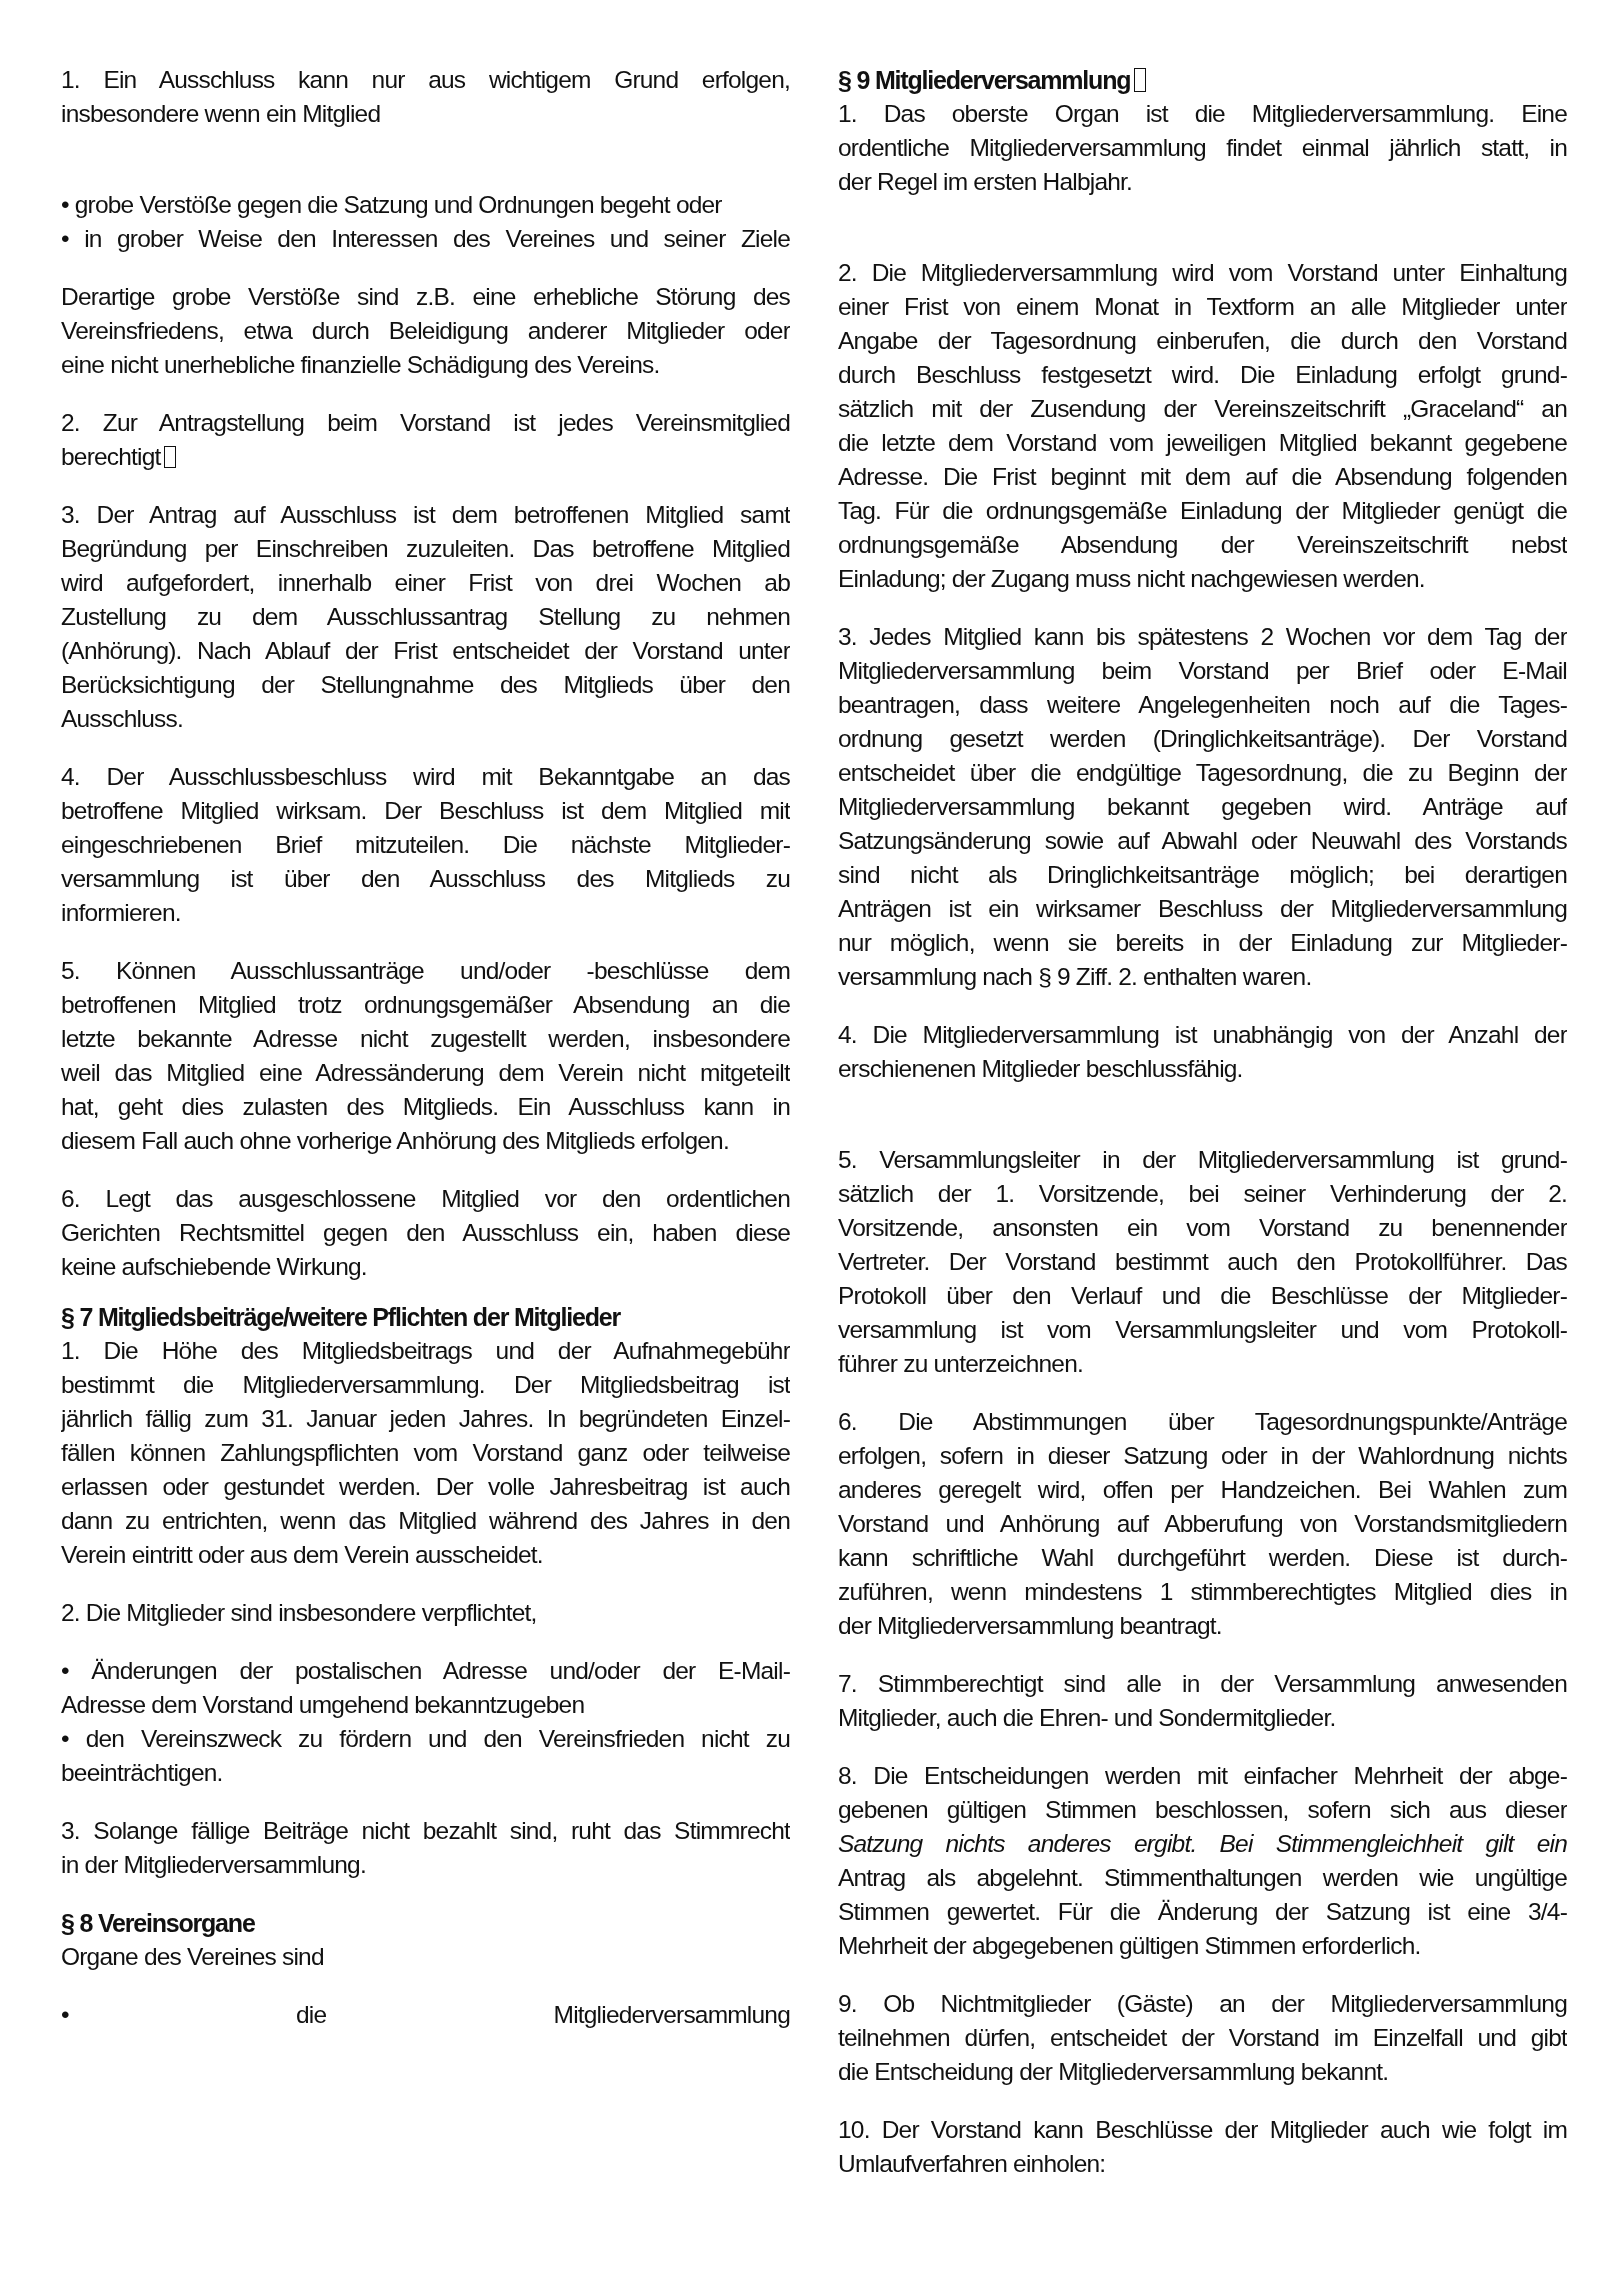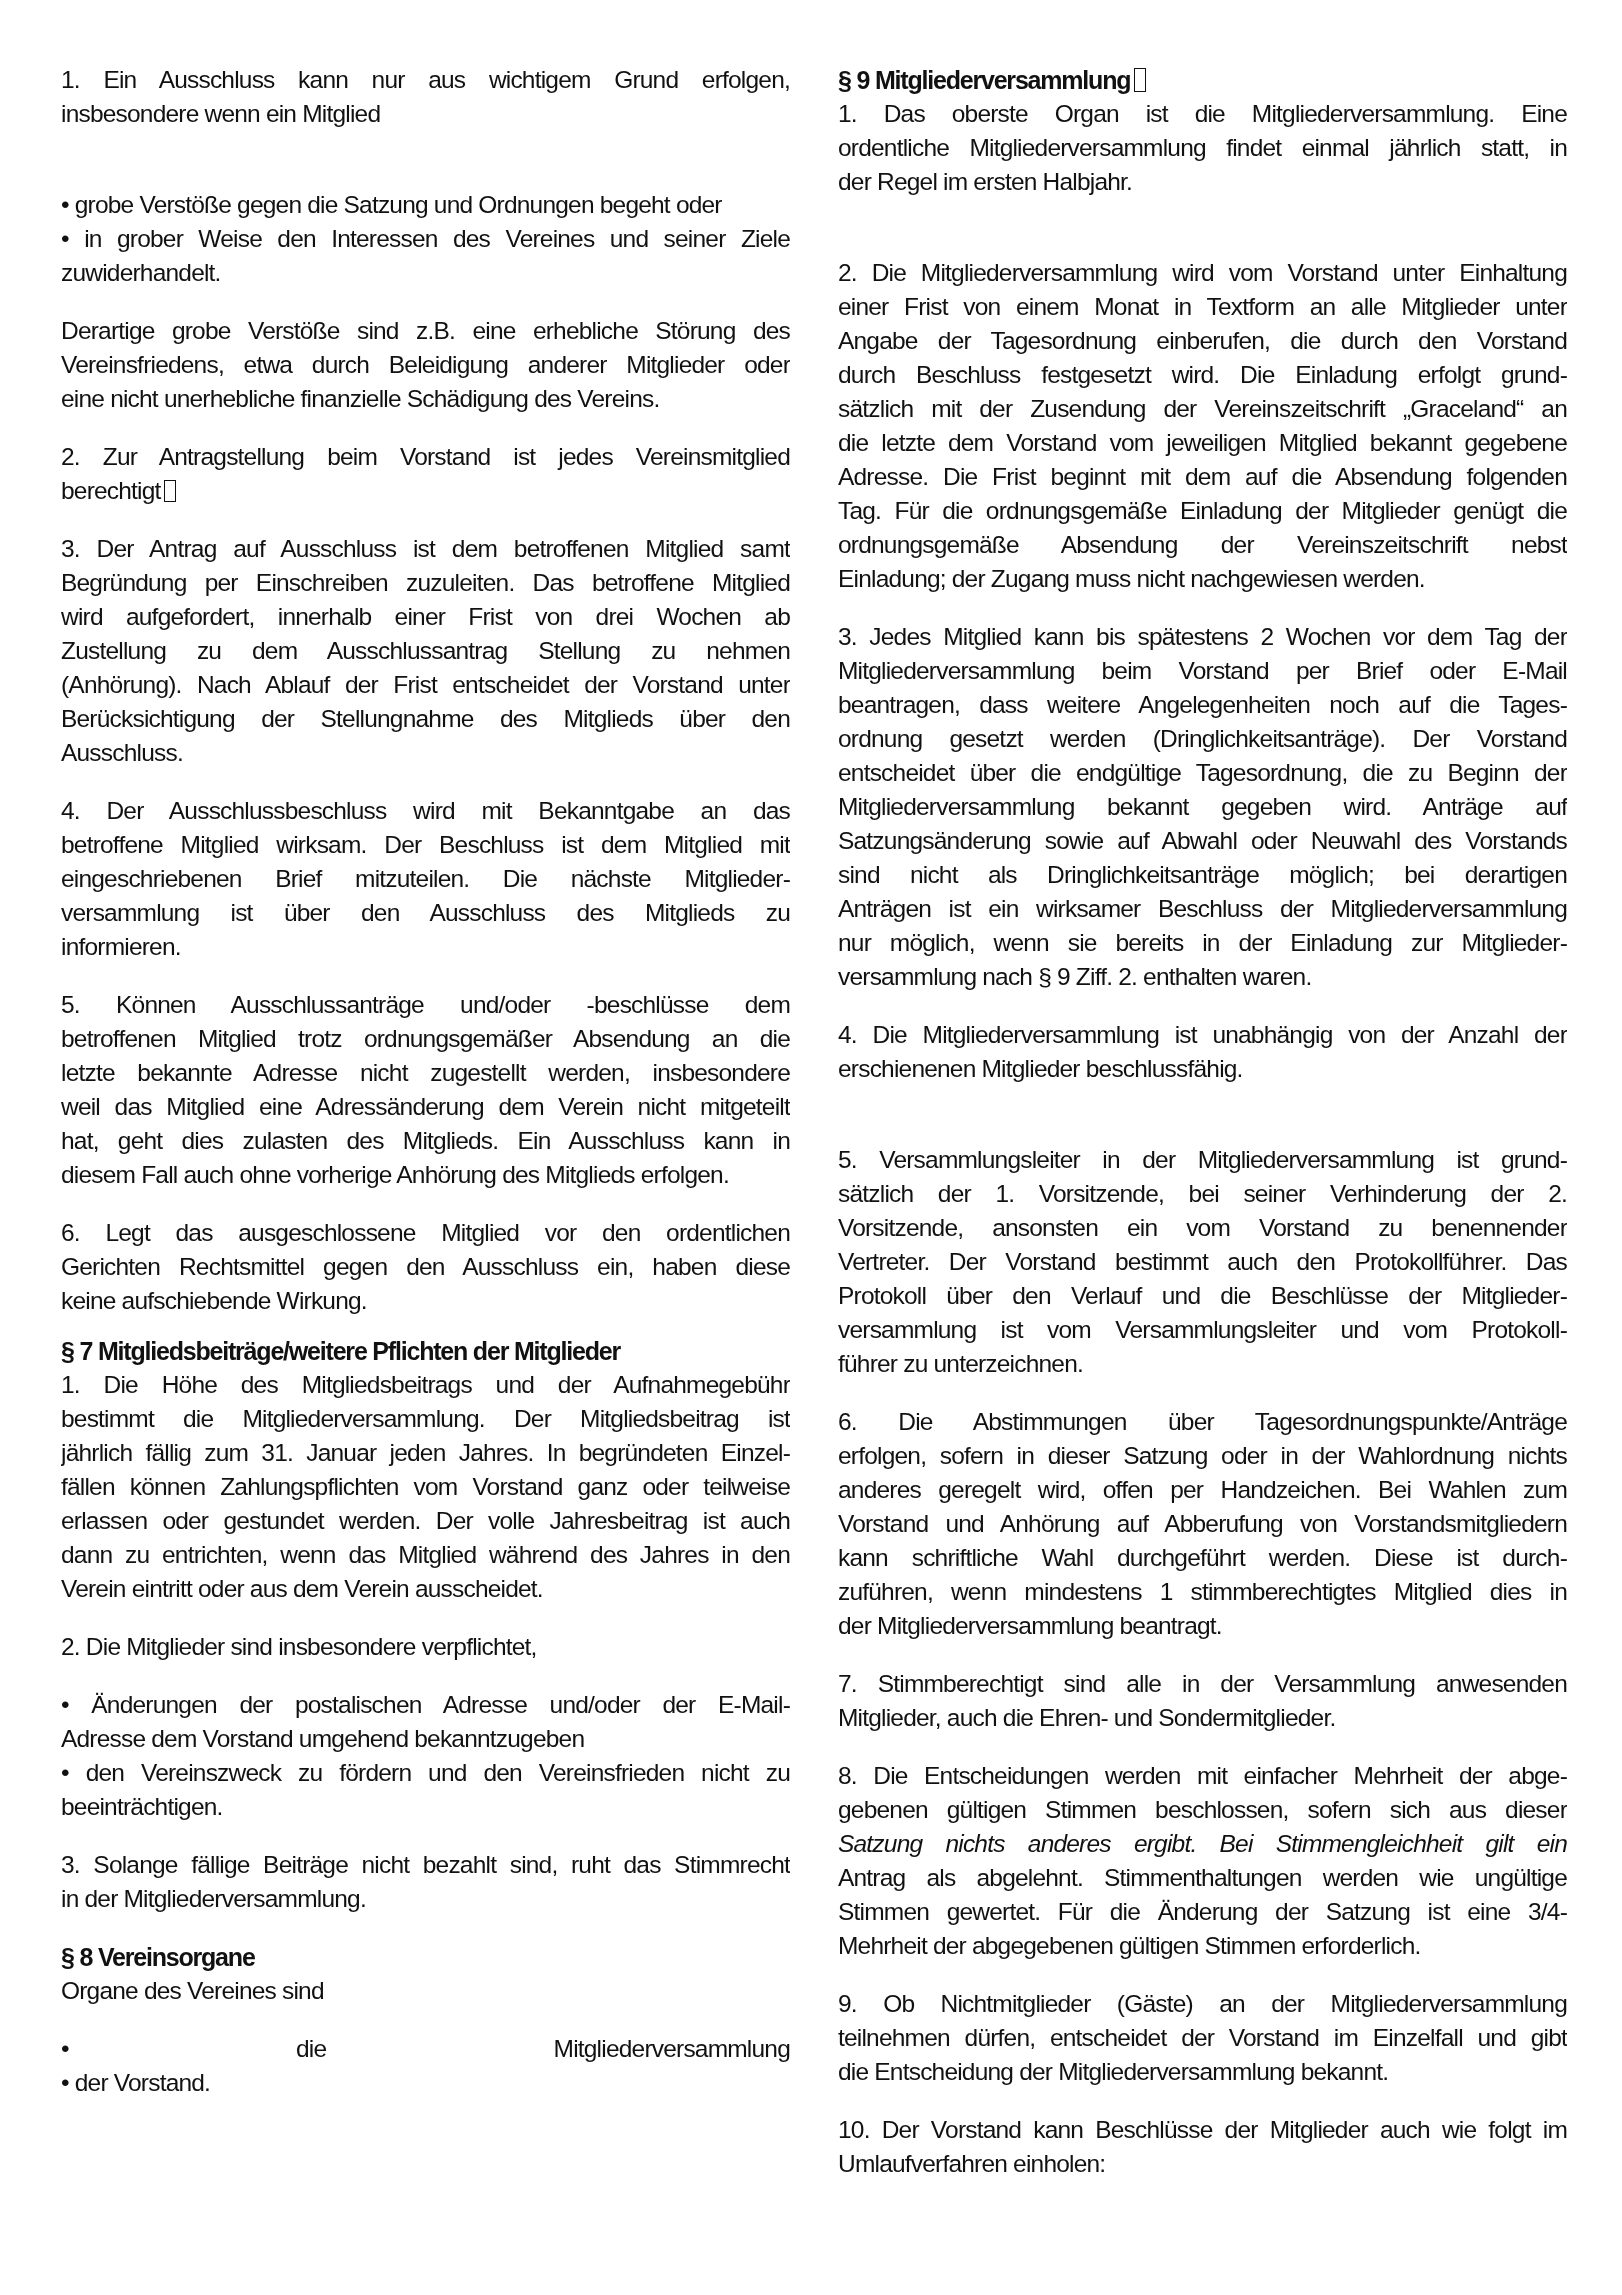--- a/index.html
+++ b/index.html
@@ -24,21 +24,20 @@
         <div class="line j" style="white-space: normal; overflow: hidden;">
           <span style="display: block; text-align: justify; text-align-last: justify; white-space: normal;">1. Ein Ausschluss kann nur aus wichtigem Grund erfolgen,</span>
         </div>
         <div class="line last"><span style="white-space: nowrap;">insbesondere wenn ein Mitglied</span></div>
       </div>
       <div class="para">
         <div class="line last"><span style="white-space: nowrap;">• grobe Verstöße gegen die Satzung und Ordnungen begeht oder</span></div>
         <div class="line j" style="white-space: normal; overflow: hidden;">
           <span style="display: block; text-align: justify; text-align-last: justify; white-space: normal;">• in grober Weise den Interessen des Vereines und seiner Ziele</span>
         </div>
-        <div class="line last"><span style="white-space: nowrap;">zuwiderhandelt.</span></div>
       </div>
       <div class="para">
         <div class="line j" style="white-space: normal; overflow: hidden;">
           <span style="display: block; text-align: justify; text-align-last: justify; white-space: normal;">Derartige grobe Verstöße sind z.B. eine erhebliche Störung des</span>
         </div>
         <div class="line j" style="white-space: normal; overflow: hidden;">
           <span style="display: block; text-align: justify; text-align-last: justify; white-space: normal;">Vereinsfriedens, etwa durch Beleidigung anderer Mitglieder oder</span>
         </div>
         <div class="line last"><span style="white-space: nowrap;">eine nicht unerhebliche finanzielle Schädigung des Vereins.</span></div>
       </div>
@@ -157,21 +156,20 @@
     </section>
     <section style="margin-top: 0px;">
       <div class="sec-head"><span>§ 8 Vereinsorgane</span></div>
       <div class="para">
         <div class="line last"><span style="white-space: nowrap; text-align: center;">Organe des Vereines sind</span></div>
       </div>
       <div class="para" style="margin-bottom: 0px;">
         <div class="line j" style="white-space: normal; overflow: hidden;">
           <span style="display: block; text-align: justify; text-align-last: justify; white-space: normal;">• die Mitgliederversammlung</span>
         </div>
-        <div class="line last"><span style="white-space: nowrap;">• der Vorstand.</span></div>
       </div>
     </section>
   </div>
 <div id="col-right" class="col">
     <section>
       <div class="sec-head"><span>§ 9 Mitgliederversammlung</span><span class="glyph-box"></span></div>
       <div class="para" style="margin-bottom: 57px;">
         <div class="line j" style="white-space: normal; overflow: hidden;">
           <span style="display: block; text-align: justify; text-align-last: justify; white-space: normal;">1. Das oberste Organ ist die Mitgliederversammlung. Eine</span>
         </div>

